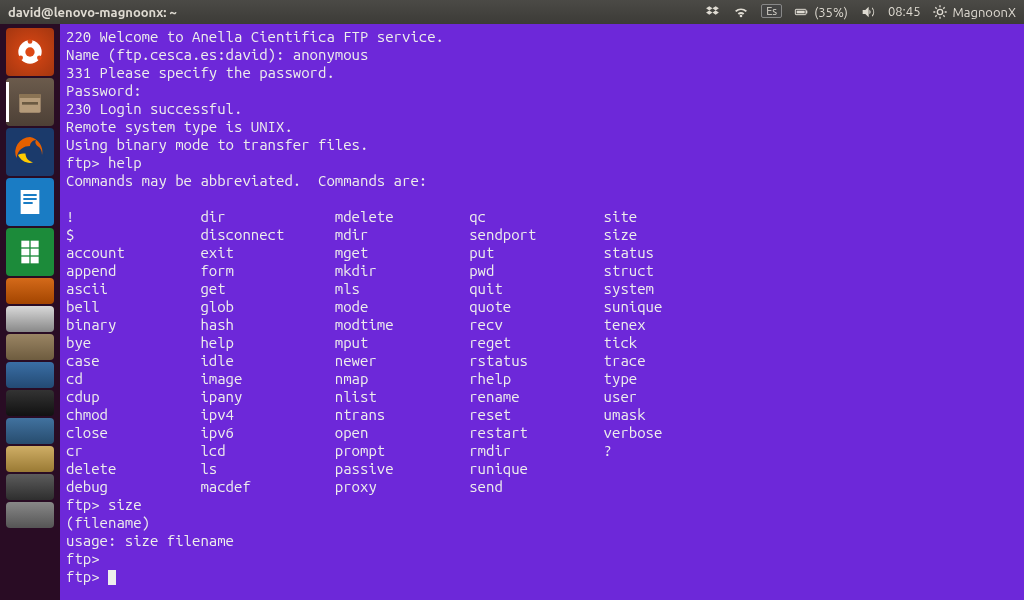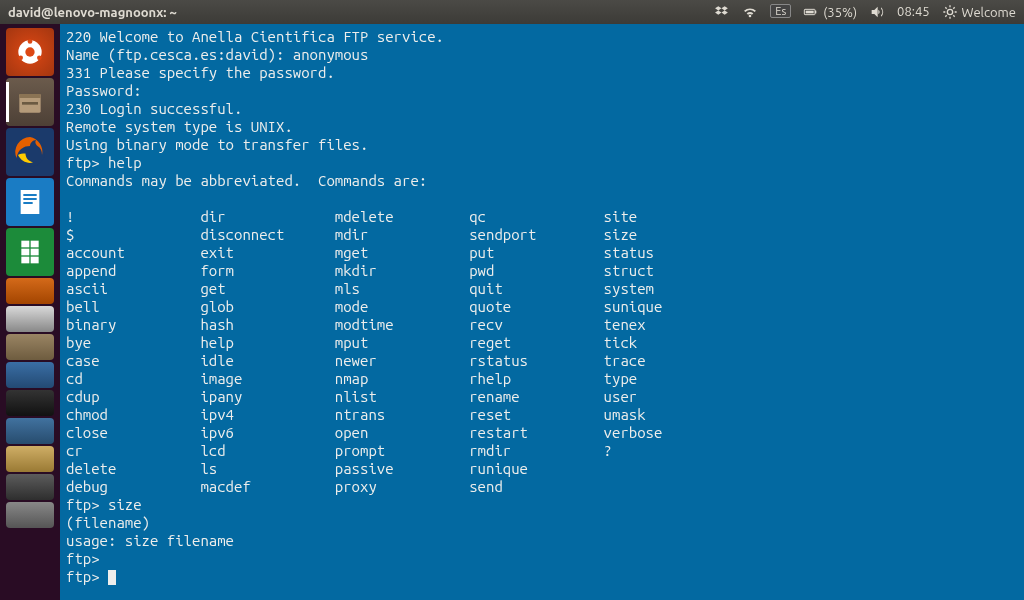--- a/index.html
+++ b/index.html
@@ -66,21 +66,21 @@
 .tile-calc { background: #1c8b3a; }
 .tile-shadow { background: rgba(0,0,0,0.1); height: 26px; width: 48px; border-radius: 4px; }
 
 
 .terminal {
   position: absolute;
   left: 60px;
   top: 24px;
   width: calc(1024px - 60px);
   height: calc(600px - 24px);
-  background: #0369a1;
+  background: #6d28d9;
   color: #eeeeec;
   font-family: "Ubuntu Mono", "DejaVu Sans Mono", monospace;
   font-size: 15px;
   line-height: 18px;
   padding: 4px 6px;
   white-space: pre;
 }
 .terminal .cursor {
   display: inline-block;
   width: 8px;
@@ -118,21 +118,21 @@
       <svg viewBox="0 0 24 24">
           <path d="M4 9v6h4l5 5V4L8 9H4zm12 3a4 4 0 00-2-3.5v7A4 4 0 0016 12zm2-7v2a7 7 0 010 10v2a9 9 0 000-14z"></path>
         </svg>
     </span>
     <span class="indicator">08:45</span>
     <span class="indicator">
       <svg viewBox="0 0 24 24">
           <circle cx="12" cy="12" r="4" fill="none" stroke="#dfdbd2" stroke-width="2"></circle>
           <path d="M12 2v3M12 19v3M2 12h3M19 12h3M5 5l2 2M17 17l2 2M5 19l2-2M17 7l2-2" stroke="#dfdbd2" stroke-width="2"></path>
         </svg>
-      <span>Welcome</span>
+      <span>MagnoonX</span>
     </span>
   </div>
 </div>
 
 <div class="launcher">
   <div class="tile tile-dash">
     <svg width="28" height="28" viewBox="0 0 24 24">
         <circle cx="12" cy="12" r="10" fill="#fff"></circle>
         <circle cx="12" cy="12" r="4" fill="#dd4814"></circle>
         <circle cx="12" cy="3" r="2" fill="#dd4814"></circle>

